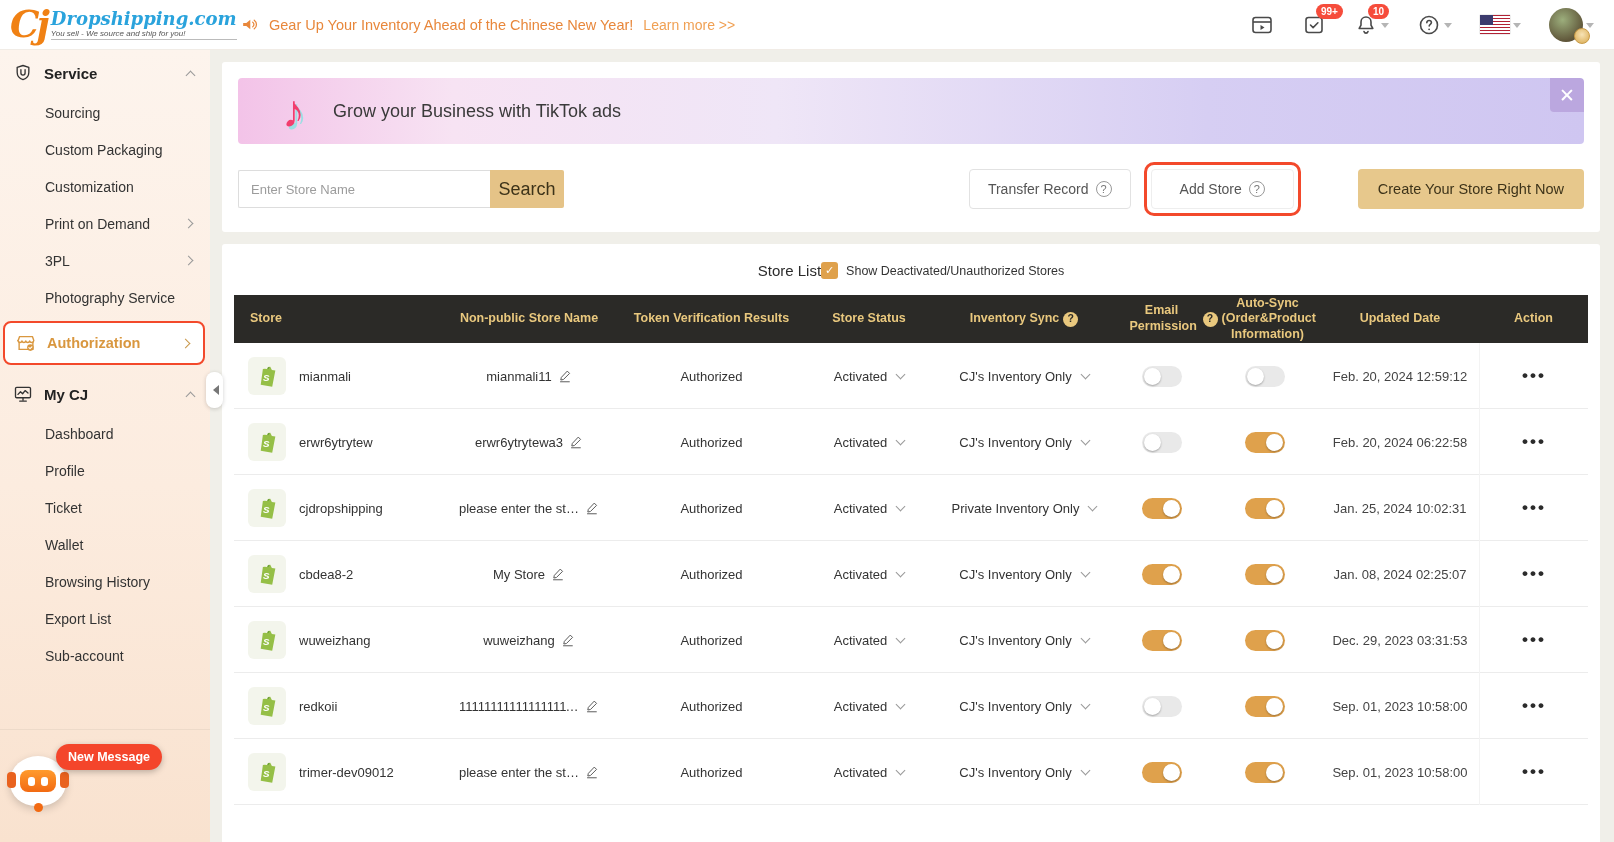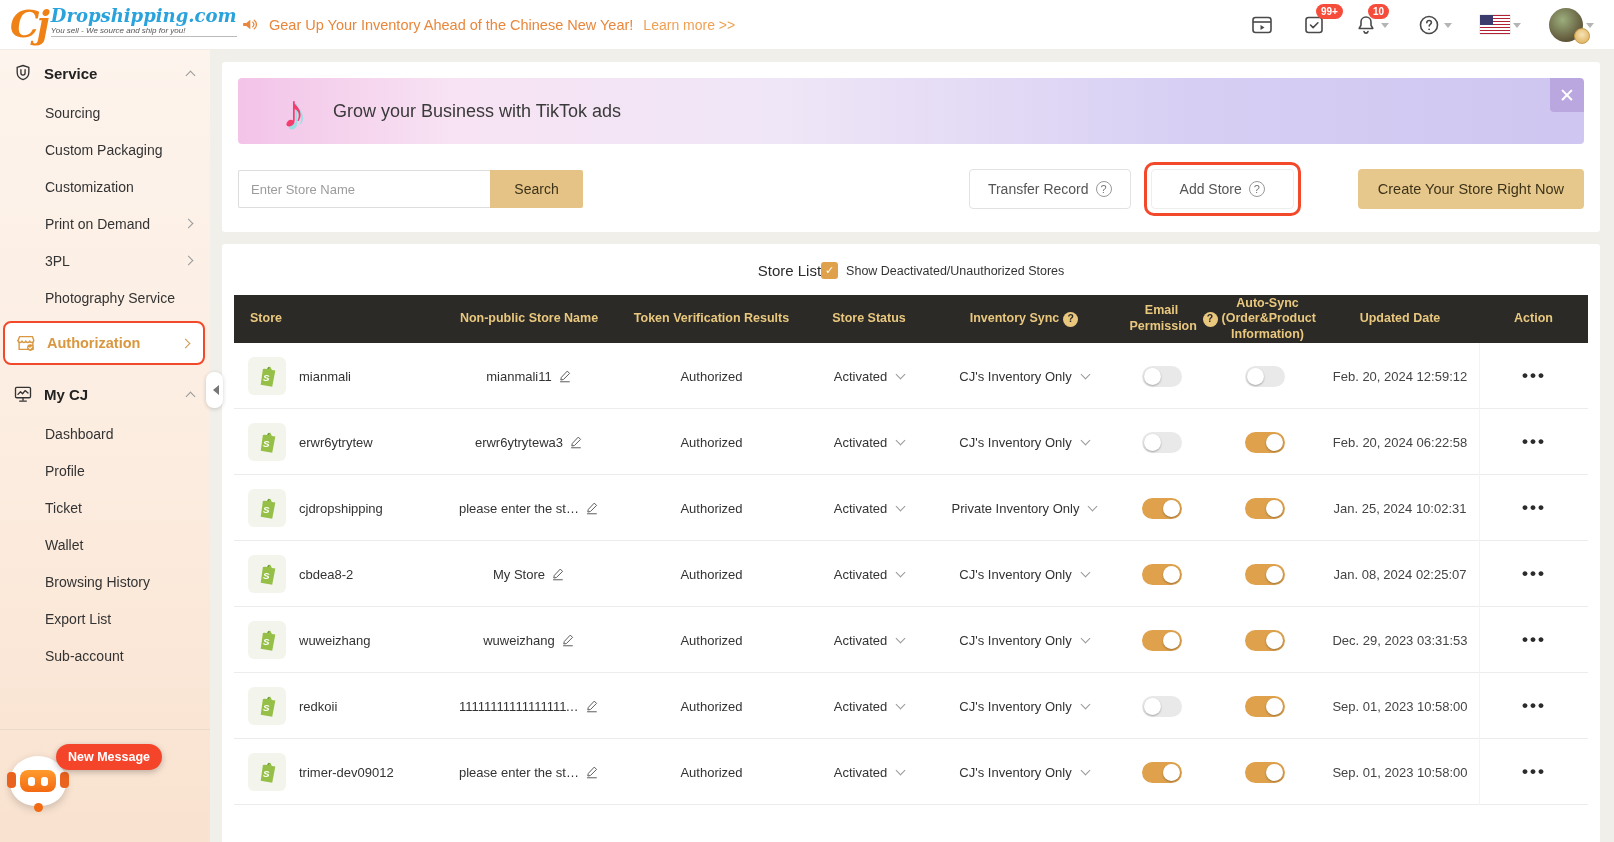--- a/index.html
+++ b/index.html
@@ -1,20 +1,20 @@
 <!DOCTYPE html>
 <html><head>
 <meta charset="utf-8">
 <style>
   * { margin:0; padding:0; box-sizing:border-box; }
   html,body { width:1614px; height:842px; overflow:hidden; font-family:"Liberation Sans",sans-serif; background:#f0efe9; }
 
   
   .topbar { height:50px; background:#fff; display:flex; align-items:center; padding:0 20px 0 10px; border-bottom:1px solid #f1ece6; position:relative; z-index:20; }
-  .logo { display:flex; width:212px; }
+  .logo { display:flex; align-items:center; width:212px; }
   .logo-mark { font-family:"DejaVu Serif",serif; font-style:italic; font-weight:bold; font-size:37px; color:#f08114; line-height:1; letter-spacing:-3px; margin-right:4px; }
   .logo-text-wrap { display:flex; flex-direction:column; }
   .logo-brand { font-family:"DejaVu Serif",serif; font-style:italic; font-weight:bold; font-size:18px; color:#2aa3dc; line-height:1.1; }
   .logo-tag { font-style:italic; font-size:8px; color:#555; border-bottom:1px solid #bbb; padding-bottom:1px; }
   .announce { display:flex; align-items:center; gap:10px; margin-left:18px; }
   .announce-text { color:#e8873b; font-size:14.5px; }
   .announce-link { color:#f0a053; font-size:14px; cursor:pointer; }
   .top-icons { margin-left:auto; display:flex; align-items:center; gap:28px; }
   .iwrap { position:relative; display:flex; align-items:center; gap:3px; cursor:pointer; }
   .badge { position:absolute; top:-9px; left:14px; background:#f64c3b; color:#fff; font-size:10px; font-weight:bold; padding:1px 5px; border-radius:9px; line-height:1.3; white-space:nowrap; }
@@ -54,21 +54,21 @@
   .main { flex:1; background:#f0efe9; padding:12px 14px 0 12px; overflow:hidden; }
   .panel { background:#fff; border-radius:3px; padding:16px; }
   .banner { height:66px; border-radius:4px; position:relative; display:flex; align-items:center; overflow:hidden;
             background:linear-gradient(90deg,#f3c3e8 0%,#f7e3f3 16%,#efe6f7 40%,#d6cef3 72%,#cfc6f1 100%); }
   .tiktok-note { margin-left:44px; font-size:46px; line-height:1; color:#f23d6e; text-shadow:2.5px 2.5px 0 rgba(125,228,224,.75); }
   .banner-text { margin-left:28px; font-size:18px; color:#3a3a3a; }
   .banner-close { position:absolute; right:0; top:0; width:34px; height:34px; background:rgba(149,110,190,.35); color:#fff; display:flex; align-items:center; justify-content:center; font-size:19px; border-radius:0 4px 0 4px; cursor:pointer; }
   .toolbar { display:flex; align-items:center; margin-top:18px; }
   .search-input { width:252px; height:38px; border:1px solid #ddd; border-right:none; padding:0 12px; font-size:13px; color:#333; border-radius:2px 0 0 2px; outline:none; font-family:inherit; }
   .search-input::placeholder { color:#9c9c9c; }
-  .search-btn { width:93px; height:38px; background:#e5c387; border:none; font-size:14px; color:#3d3319; border-radius:0 2px 2px 0; cursor:pointer; font-family:inherit; }
+  .search-btn { width:74px; height:38px; background:#e5c387; border:none; font-size:18px; color:#3d3319; border-radius:0 2px 2px 0; cursor:pointer; font-family:inherit; }
   .btn-outline { height:40px; background:#fff; border:1px solid #e2e2e2; border-radius:4px; padding:0 18px; font-size:14px; color:#555; display:flex; align-items:center; gap:7px; cursor:pointer; font-family:inherit; }
   .transfer { margin-left:auto; }
   .addstore-wrap { border:3px solid #f3492b; border-radius:10px; padding:4px; margin:0 13px; }
   .addstore-wrap .btn-outline { border-color:#eee; padding:0 28px; }
   .btn-gold { height:40px; background:#e7c88c; border:none; border-radius:4px; padding:0 20px; font-size:14.5px; color:#3d3319; cursor:pointer; font-family:inherit;margin-left:44px; }
   .qo { width:16px; height:16px; border-radius:50%; border:1.2px solid #999; color:#777; font-size:11px; display:inline-flex; align-items:center; justify-content:center; flex:none; }
 
   .panel2 { background:#fff; border-radius:3px; margin-top:12px; padding:14px 12px 0; height:600px; }
   .list-head { display:flex; align-items:center; justify-content:center; padding:4px 2px 16px; }
   .list-title { font-size:15px; color:#2b2b2b; }

